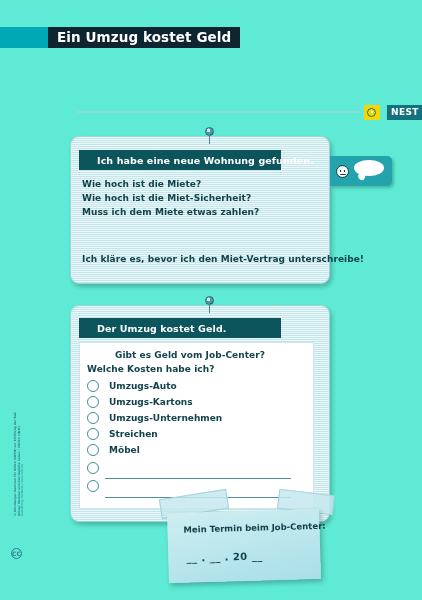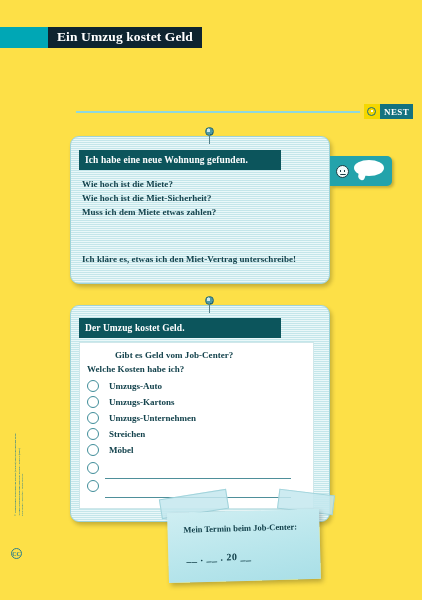--- a/index.html
+++ b/index.html
@@ -13,22 +13,21 @@
     position: relative;
     overflow: hidden;
     font-family: "DejaVu Sans", "Liberation Sans", sans-serif;
   }
 
   
   #page {
     position: absolute;
     left: 0; top: 0;
     width: 422px; height: 600px;
-    background: #fde047;
-    font-family: Liberation Serif, serif;
+    background: #5eead4;
   }
 
   
   .header-teal-bar {
     position: absolute;
     left: 0; top: 27px;
     width: 148px; height: 21px;
     background: #00a7b5;
   }
   .title-block {
@@ -58,22 +57,23 @@
   .rule {
     position: absolute;
     left: 76px; top: 111px;
     width: 284px; height: 2px;
     background: #8fd8de;
   }
   .logo {
     position: absolute;
     left: 364px; top: 104px;
     display: flex;
-    align-items: flex-start;
+    align-items: center;
     height: 16px;
+    gap: 7px;
   }
   .logo-mark {
     width: 16px; height: 15px;
     background: #f5d800;
     position: relative;
     overflow: hidden;
   }
   .logo-mark::after {
     content: "";
     position: absolute;
@@ -129,21 +129,21 @@
 
   .band {
     position: absolute;
     background: #0c555c;
     color: #ffffff;
     font-size: 9.5px;
     font-weight: bold;
     letter-spacing: 0.1px;
     display: flex;
     align-items: center;
-    padding-left: 6px;
+    padding-left: 18px;
     box-sizing: border-box;
     white-space: nowrap;
   }
 
   .qline {
     position: absolute;
     color: #13424c;
     font-size: 9px;
     font-weight: bold;
     letter-spacing: 0.05px;
@@ -326,21 +326,21 @@
 
   <div class="pin" style="left:205px; top:127px;"></div>
   <div class="card" style="left:70px; top:136px; width:260px; height:148px;">
     <div class="band" style="left:8px; top:13px; width:202px; height:20px;">Ich habe eine neue Wohnung gefunden.</div>
 
     <div class="qline" style="left:11px; top:56px;">Wie hoch ist die Miet-Sicherheit?</div>
     <div class="qline" style="left:11px; top:42px;">Wie hoch ist die Miete?</div>
     <div class="qline" style="left:11px; top:70px;">Muss ich dem Miete etwas zahlen?</div>
 
 
-    <div class="qline" style="left:11px; top:117px;">Ich kläre es, etwas ich den Miet-Vertrag unterschreibe!</div>
+    <div class="qline" style="left:11px; top:117px;">Ich kläre es, bevor ich den Miet-Vertrag unterschreibe!</div>
   </div>
 
   <div class="smiley-tab">
     <div class="smiley-face">
       <i class="eye-l"></i>
         <i class="eye-r"></i>
         <i class="mouth"></i>
     </div>
     <div class="bubble"></div>
   </div>

